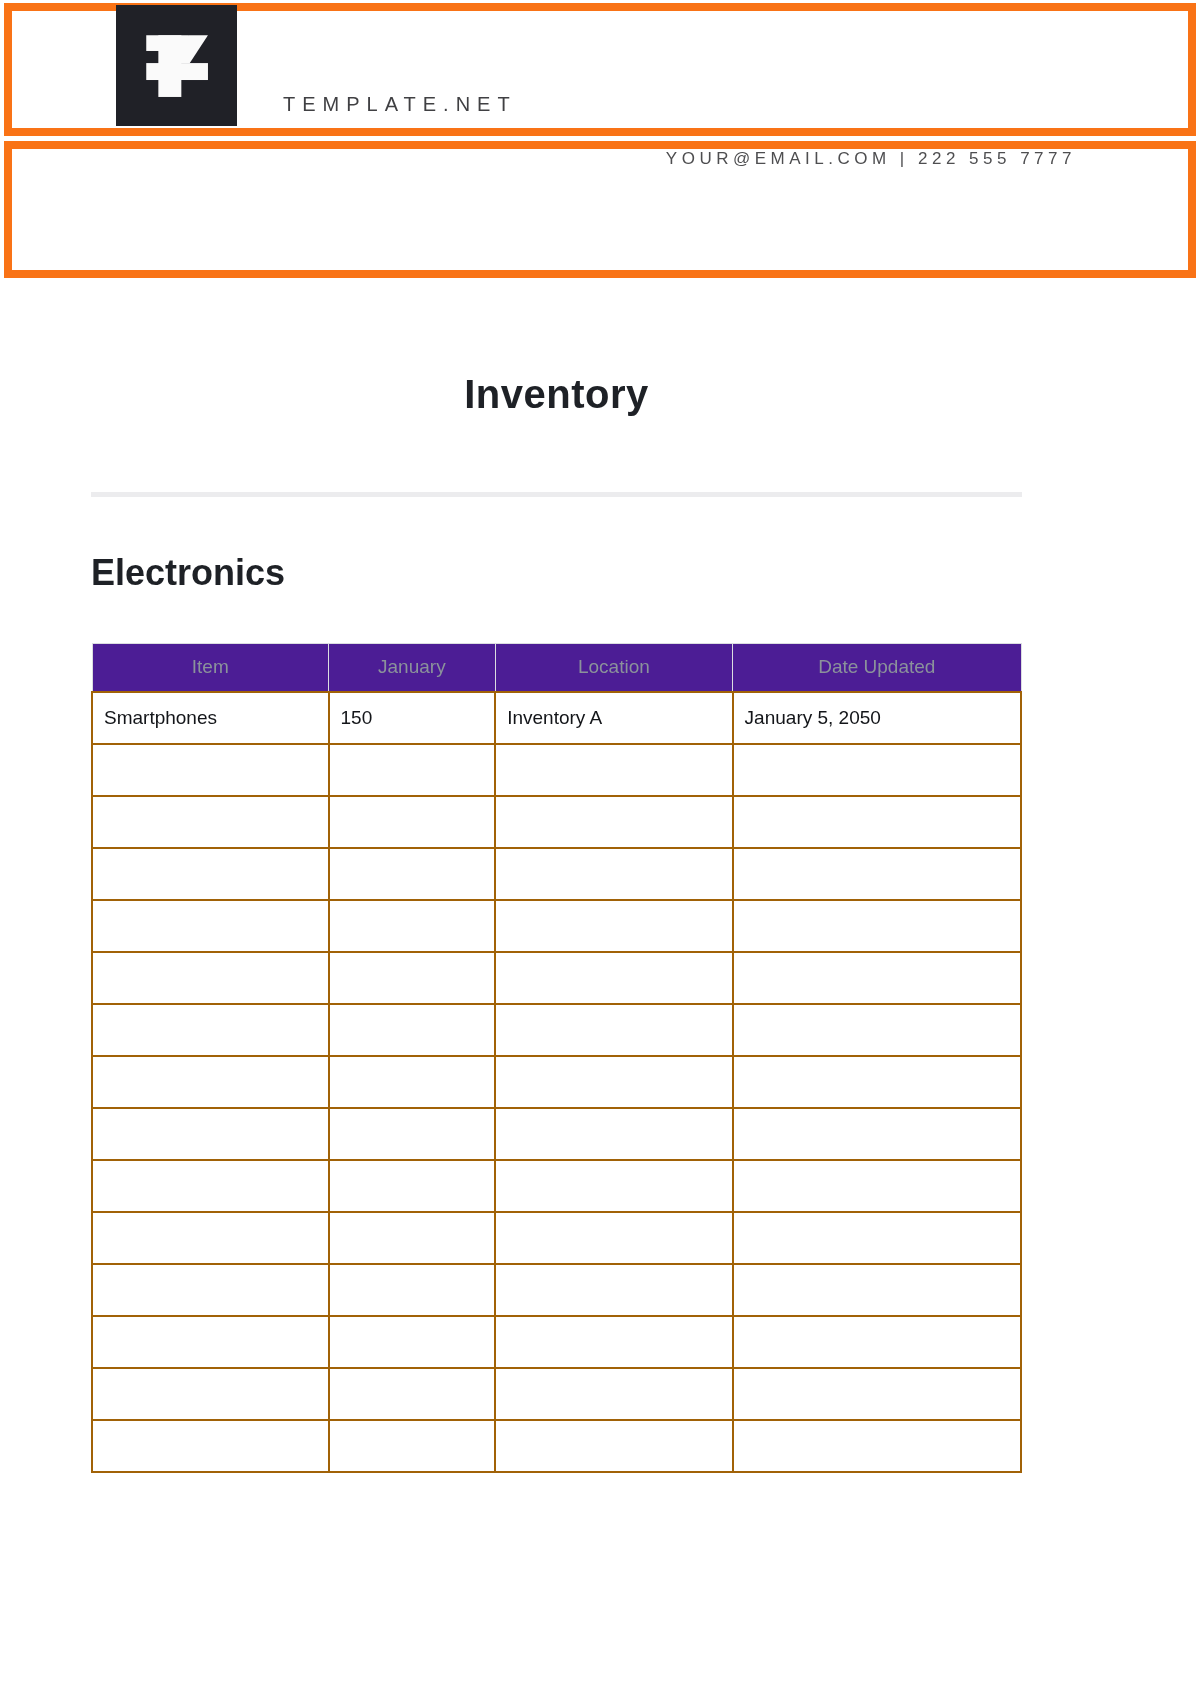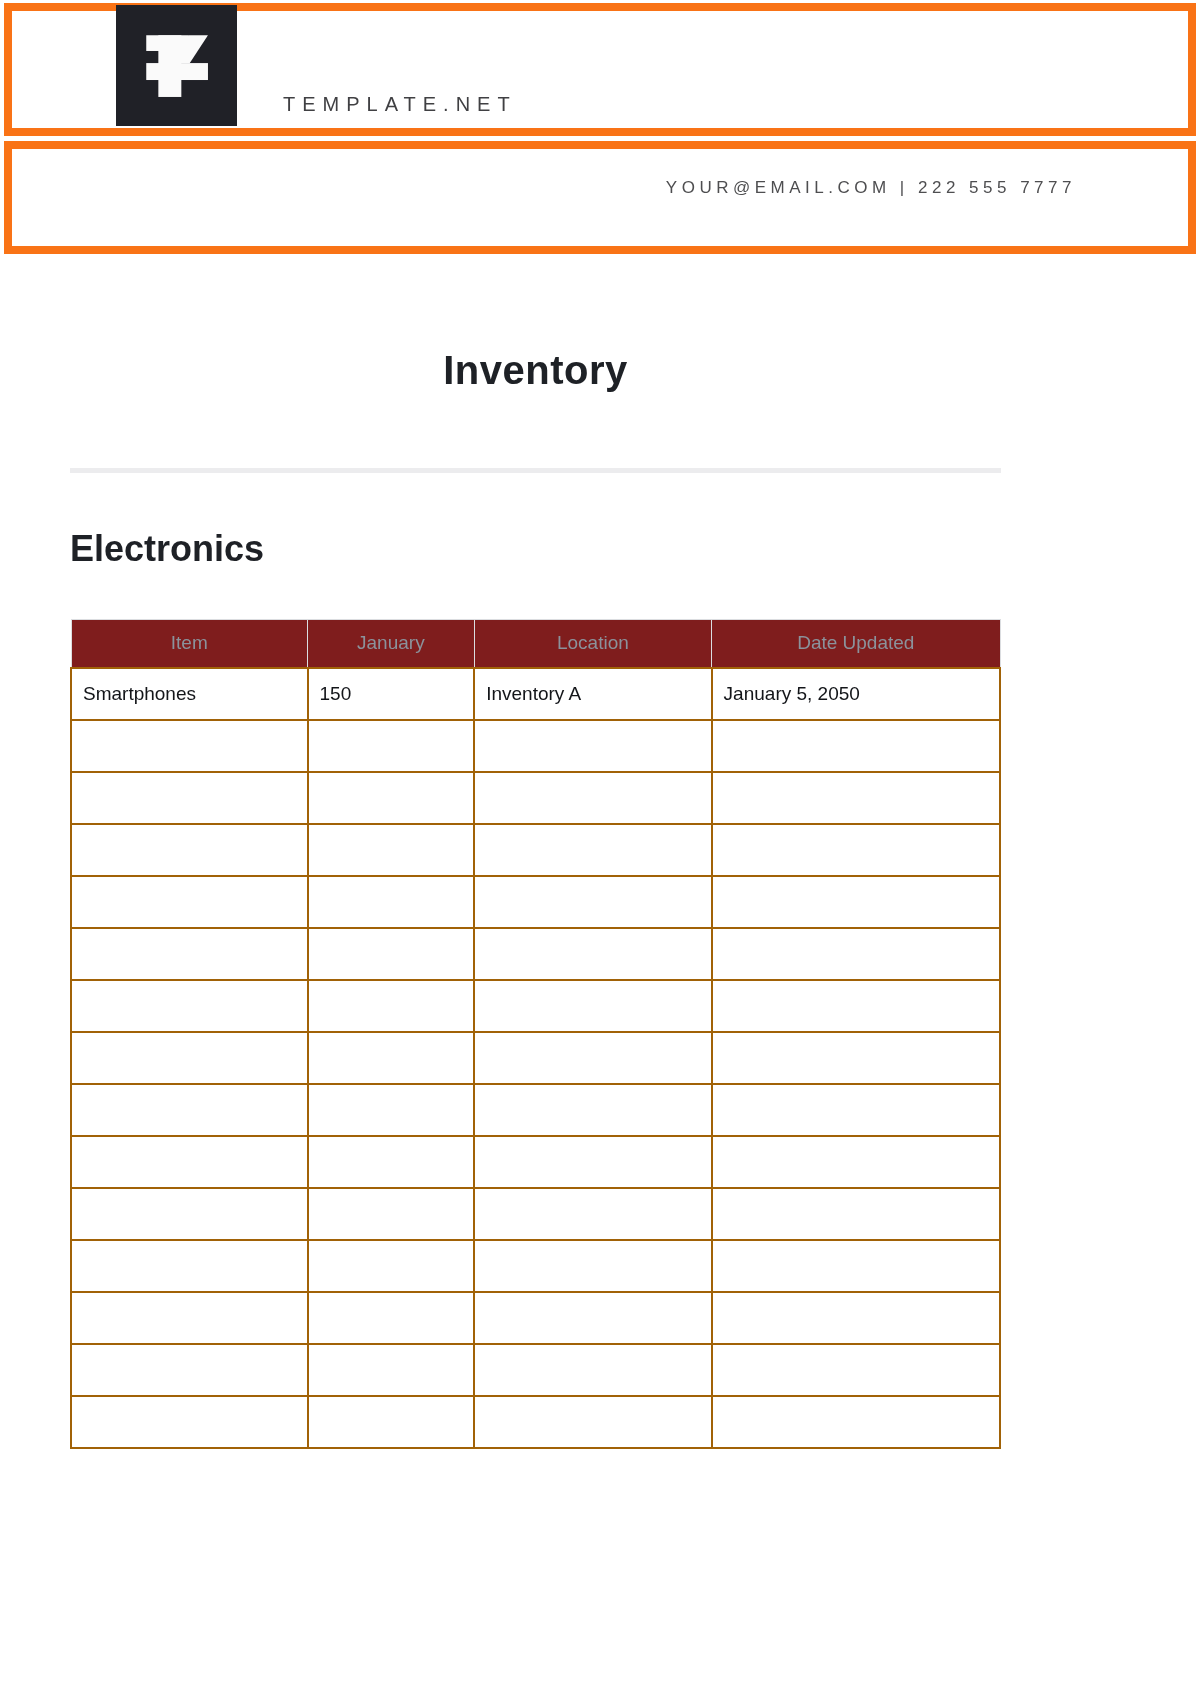--- a/index.html
+++ b/index.html
@@ -38,36 +38,36 @@
   .brand-name {
     margin-left: 46px;
     margin-bottom: 12px;
     font-size: 20px;
     font-weight: 500;
     letter-spacing: 7px;
     color: #404043;
   }
   .hdr-contact {
     margin-top: 5px;
-    height: 113px;
+    height: 137px;
     justify-content: flex-end;
-    align-items: center;
+    align-items: flex-start;
     padding: 0 112px 20px 0;
   }
   .contact-line {
     font-size: 17px;
     font-weight: 400;
     letter-spacing: 4.5px;
     color: #4e4e50;
     white-space: nowrap;
   }
   
   .content {
     width: 931px;
-    margin-left: 70px;
+    margin-left: 91px;
   }
   .doc-title {
     margin: 92px 0 0 0;
     font-size: 40px;
     line-height: 48px;
     font-weight: 700;
     text-align: center;
     color: #1e2126;
     letter-spacing: 0.5px;
   }
@@ -86,21 +86,21 @@
   }
   
   .inv-table {
     width: 100%;
     margin-top: 52px;
     border-collapse: collapse;
     table-layout: fixed;
   }
   .inv-table th {
     height: 48px;
-    background: #7f1d1d;
+    background: #4c1d95;
     border: 1px solid #dbdde0;
     font-size: 19px;
     font-weight: 400;
     color: #8b929b;
     text-align: center;
     box-sizing: border-box;
   }
   .inv-table td {
     height: 52px;
     border: 2px solid #a16207;

